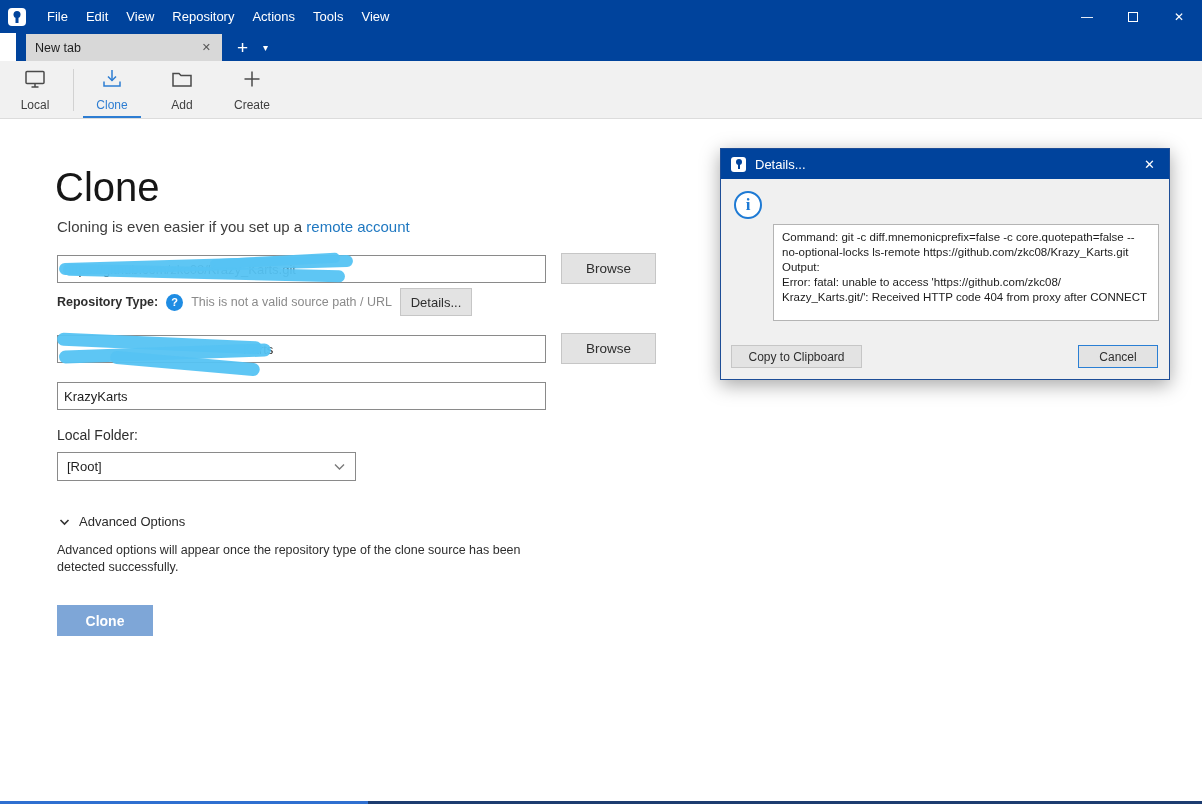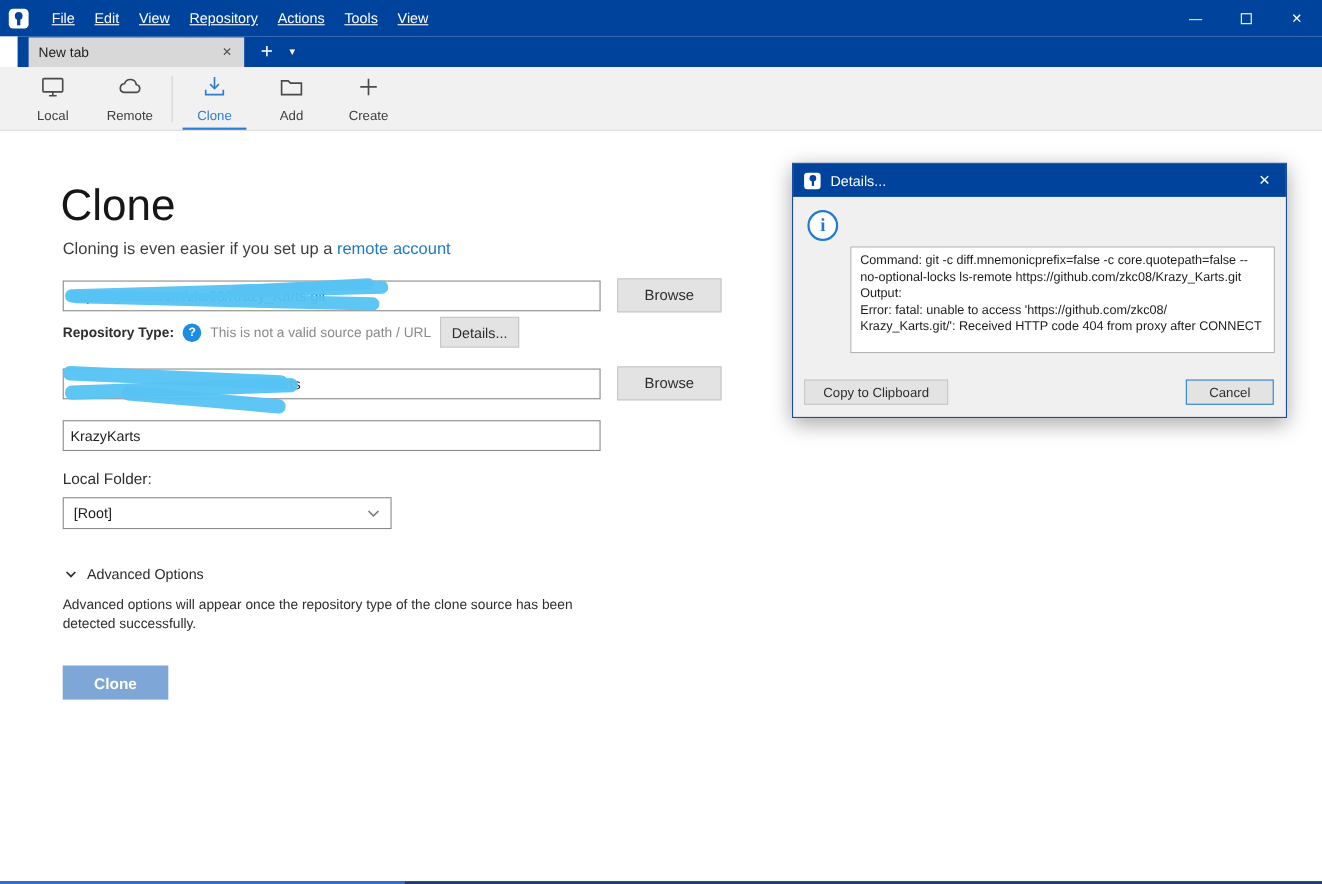--- a/index.html
+++ b/index.html
@@ -16,38 +16,38 @@
             display:flex; align-items:center; color:#fff; padding-left:8px;}
   .keyhole{width:18px; height:18px; background:#fff; border-radius:4px; position:relative; flex:0 0 auto;}
   .keyhole::before{content:""; position:absolute; left:50%; top:3px; transform:translateX(-50%);
                    width:7px; height:7px; border-radius:50%; background:var(--accent);}
   .keyhole::after{content:""; position:absolute; left:50%; top:9px; transform:translateX(-50%);
                   width:3px; height:6px; background:var(--accent);}
   .keyhole.sm{width:15px; height:15px; border-radius:3px;}
   .keyhole.sm::before{width:6px; height:6px; top:2px;}
   .keyhole.sm::after{width:2px; height:5px; top:7px;}
   .menu{display:flex; margin-left:12px; font-size:13px;}
-  .menu-item{padding:0 9px; line-height:33px;text-decoration:underline;}
+  .menu-item{padding:0 9px; line-height:33px;}
   .win-controls{margin-left:auto; display:flex; height:33px;}
   .win-btn{width:46px; height:33px; display:flex; align-items:center; justify-content:center; font-size:12px; color:#fff;}
   .max-glyph{width:10px; height:10px; border:1px solid #fff; display:inline-block;}
 
   
   .tabbar{position:absolute; top:33px; left:16px; right:0; height:28px; background:var(--accent);
           display:flex; align-items:flex-end; padding-left:10px;}
   .tab{width:196px; height:27px; background:#d8d8d8; color:#1e1e1e; display:flex; align-items:center;
        padding:0 9px; font-size:12.5px;}
   .tab-label{flex:1;}
   .tab-close{color:#555; font-size:11px; padding:2px;}
   .newtab-plus{color:#fff; font-size:19px; line-height:27px; margin-left:15px;}
   .tab-caret{color:#fff; font-size:10px; line-height:27px; margin-left:15px;}
 
   
   .toolbar{position:absolute; top:61px; left:0; right:0; height:58px; background:#f1f1f1;
-           border-bottom:1px solid #dcdcdc; display:flex; align-items:center; padding-left:13px;}
+           border-bottom:1px solid #dcdcdc; display:flex; align-items:center; padding-left:0;}
   .tool{position:relative; width:70px; height:100%; display:flex; flex-direction:column;
         align-items:center; justify-content:center; gap:4px; font-size:12px; color:#3f3f3f;}
   .tool svg{stroke:#4a4a4a; fill:none; stroke-width:1.5;}
   .tool.active{color:var(--toolblue);}
   .tool.active svg{stroke:var(--toolblue);}
   .tool.active::after{content:""; position:absolute; bottom:0; left:6px; right:6px; height:2.5px; background:var(--toolblue);}
   .vsep{width:1px; height:42px; background:#d2d2d2; margin:0 3px;}
 
   
   .main{position:absolute; top:119px; left:0; right:0; bottom:3px; background:#fff;}
@@ -141,28 +141,20 @@
     <div class="tool">
       <span>
         <svg width="24" height="24" viewBox="0 0 24 24">
             <rect x="3" y="4.5" width="18" height="12" rx="1"></rect>
             <line x1="8.5" y1="20" x2="15.5" y2="20"></line>
             <line x1="12" y1="16.5" x2="12" y2="20"></line>
           </svg>
       </span>
       <span>Local</span>
     </div>
-    <div class="tool">
-      <span>
-        <svg width="24" height="24" viewBox="0 0 24 24">
-            <path d="M6.5 17h11a3.5 3.5 0 0 0 .4-6.98A5.5 5.5 0 0 0 7.2 9.1 4 4 0 0 0 6.5 17z"></path>
-          </svg>
-      </span>
-      <span>Remote</span>
-    </div>
     <div class="vsep"></div>
     <div class="tool active">
       <span>
         <svg width="24" height="24" viewBox="0 0 24 24">
             <line x1="12" y1="3" x2="12" y2="13.5"></line>
             <polyline points="8,9.5 12,13.5 16,9.5"></polyline>
             <path d="M4 14.5v4.5h16v-4.5"></path>
           </svg>
       </span>
       <span>Clone</span>

